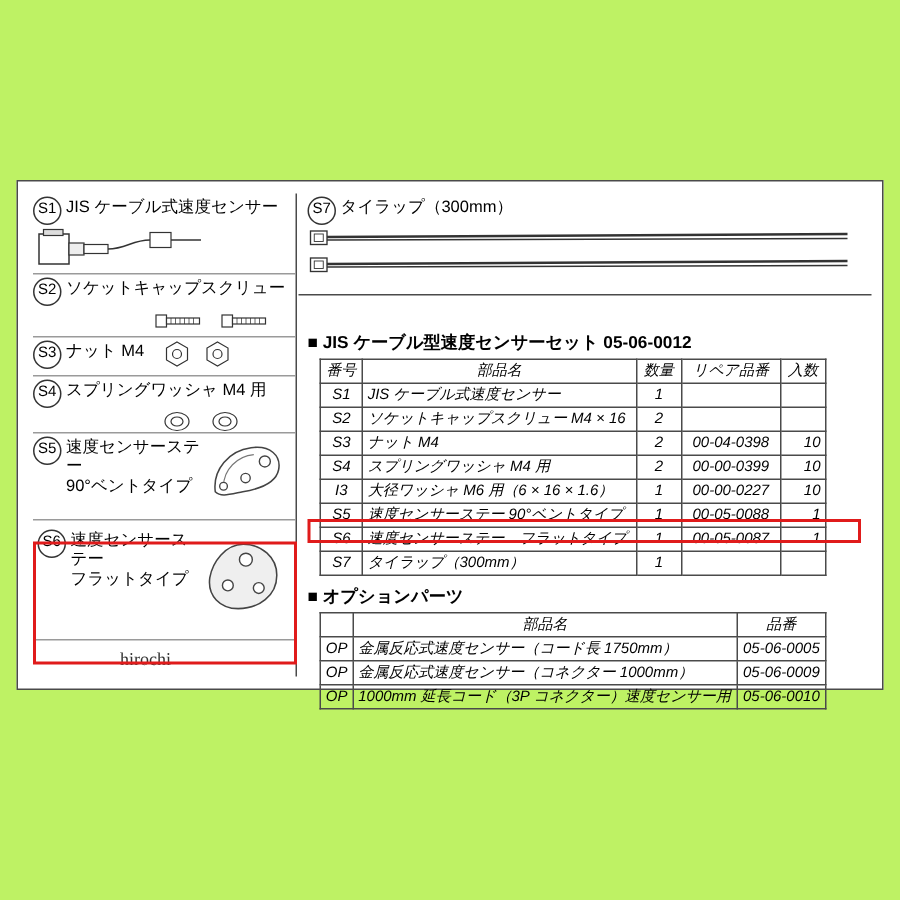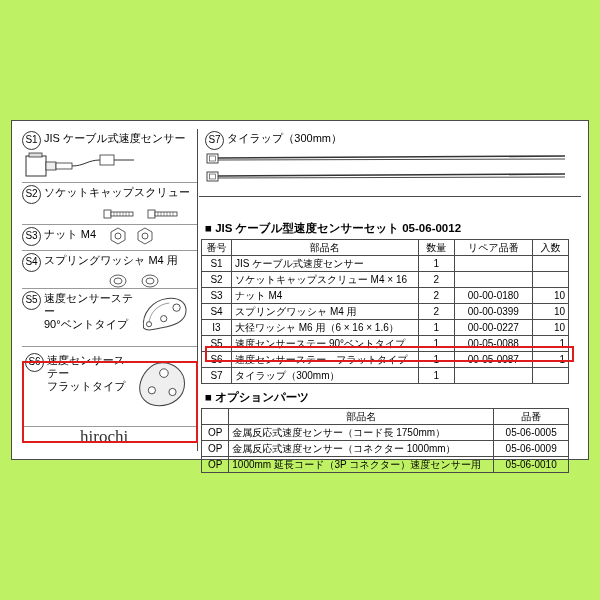--- a/index.html
+++ b/index.html
@@ -92,23 +92,24 @@
     box-sizing: border-box;
     padding-left: 6px;
   }
   .sec-title {
     font-size: 11.5px;
     font-weight: bold;
     margin: 24px 0 3px 6px;
   }
   table.parts {
     border-collapse: collapse;
-    margin-left: 2px;
-    width: 368px;
+    margin-left: 14px;
+    width: 338px;
     font-size: 10px;
+    font-style: italic;
   }
   table.parts th, table.parts td {
     border: 1px solid #4a4a4a;
     padding: 1px 3px;
     height: 13px;
     line-height: 12px;
     white-space: nowrap;
   }
   table.parts th { font-weight: normal; text-align: center; }
   .c-no    { width: 24px; text-align: center; }
@@ -117,21 +118,21 @@
   .c-rep   { width: 78px; text-align: center; }
   .c-cnt   { width: 32px; text-align: right; }
   tr.hl td { box-shadow: none; }
   .opt-table { margin-top: 2px; }
   .opt-table .c-name { width: 264px; }
   .opt-table .c-code { width: 78px; text-align: center; }
   .brand {
     position: absolute;
     left: 58px;
     bottom: 4px;
-    font-size: 17px;
+    font-size: 12px;
     color: #333;
     font-family: "Liberation Serif", serif;
   }
   svg { display: block; }
 </style>
 </head>
 <body>
 
 <div id="page">
 
@@ -293,21 +294,21 @@
             <td class="c-no">S2</td>
             <td class="c-name">ソケットキャップスクリュー M4 × 16</td>
             <td class="c-qty">2</td>
             <td class="c-rep"></td>
             <td class="c-cnt"></td>
           </tr>
           <tr>
             <td class="c-no">S3</td>
             <td class="c-name">ナット M4</td>
             <td class="c-qty">2</td>
-            <td class="c-rep">00-00-0180</td>
+            <td class="c-rep">00-04-0398</td>
             <td class="c-cnt">10</td>
           </tr>
           <tr>
             <td class="c-no">S4</td>
             <td class="c-name">スプリングワッシャ M4 用</td>
             <td class="c-qty">2</td>
             <td class="c-rep">00-00-0399</td>
             <td class="c-cnt">10</td>
           </tr>
           <tr>

